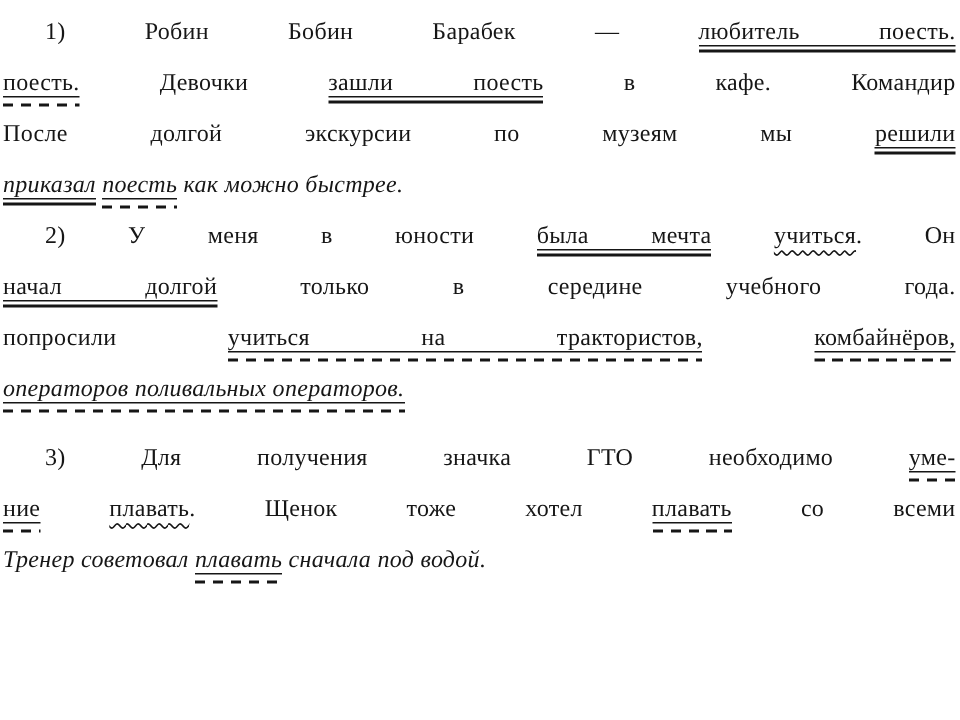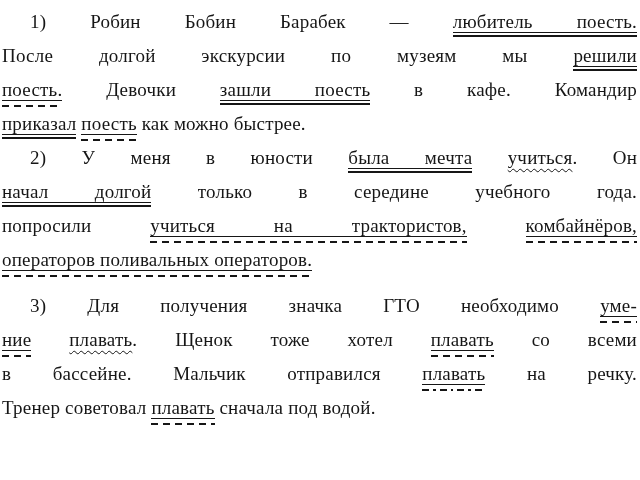--- a/index.html
+++ b/index.html
@@ -11,27 +11,27 @@
   .page {
     box-sizing: border-box;
     width: 640px; height: 480px;
     padding: 5px 3px 0 2px;
     font-family: "Liberation Serif", "DejaVu Serif", serif;
     color: #161616;
   }
   .paragraph { margin: 0; }
   .paragraph.gap { margin-top: 12px; }
   .line {
-    font-size: 19px;
+    font-size: 16px;
     line-height: 34px;
     text-align: justify;
     text-align-last: justify;
     letter-spacing: 0.2px;
   }
-  .line.last { text-align-last: left; }
+  .line.last { text-align-last: left; font-style: italic; }
   .line.indent { padding-left: 28px; }
   .line span { position: relative; }
 
   
   .u-double { border-bottom: 1.5px solid #161616; }
   .u-double::after {
     content: ""; position: absolute; left: 0; right: 0;
     bottom: -4.5px; height: 1.5px; background: #161616;
   }
   
@@ -57,30 +57,29 @@
     text-underline-offset: 4px;
   }
 </style>
 </head>
 <body>
 
 <main class="page">
   <section>
       <div class="paragraph">
         <div class="line indent"><span>1) Робин Бобин Барабек — </span><span class="u-double">любитель поесть.</span></div>
+        <div class="line"><span class="u-dash">поесть.</span><span> Девочки </span><span class="u-double">зашли поесть</span><span> в кафе. Командир</span></div>
         <div class="line"><span>После долгой экскурсии по музеям мы </span><span class="u-double">решили</span></div>
-        <div class="line"><span class="u-dash">поесть.</span><span> Девочки </span><span class="u-double">зашли поесть</span><span> в кафе. Командир</span></div>
         <div class="line last"><span class="u-double">приказал</span><span> </span><span class="u-dash">поесть</span><span> как можно быстрее.</span></div>
       </div>
       <div class="paragraph">
         <div class="line indent"><span>2) У меня в юности </span><span class="u-double">была мечта</span><span> </span><span class="u-wavy">учиться</span><span>. Он</span></div>
         <div class="line"><span class="u-double">начал долгой</span><span> только в середине учебного года.</span></div>
         <div class="line"><span>попросили </span><span class="u-dash">учиться на трактористов,</span><span> </span><span class="u-dash">комбайнёров,</span></div>
         <div class="line last"><span class="u-dash">операторов поливальных операторов.</span></div>
       </div>
       <div class="paragraph gap">
         <div class="line indent"><span>3) Для получения значка ГТО необходимо </span><span class="u-dash">уме-</span></div>
         <div class="line"><span class="u-dash">ние</span><span> </span><span class="u-wavy">плавать</span><span>. Щенок тоже хотел </span><span class="u-dash">плавать</span><span> со всеми</span></div>
-        <div class="line"><span>в бассейне. Мальчик отправился </span><span class="u-dashdot">плавать</span><span> на речку.</span></div>
         <div class="line last"><span>Тренер советовал </span><span class="u-dash">плавать</span><span> сначала под водой.</span></div>
       </div>
     </section>
 </main>
 
 </body></html>

